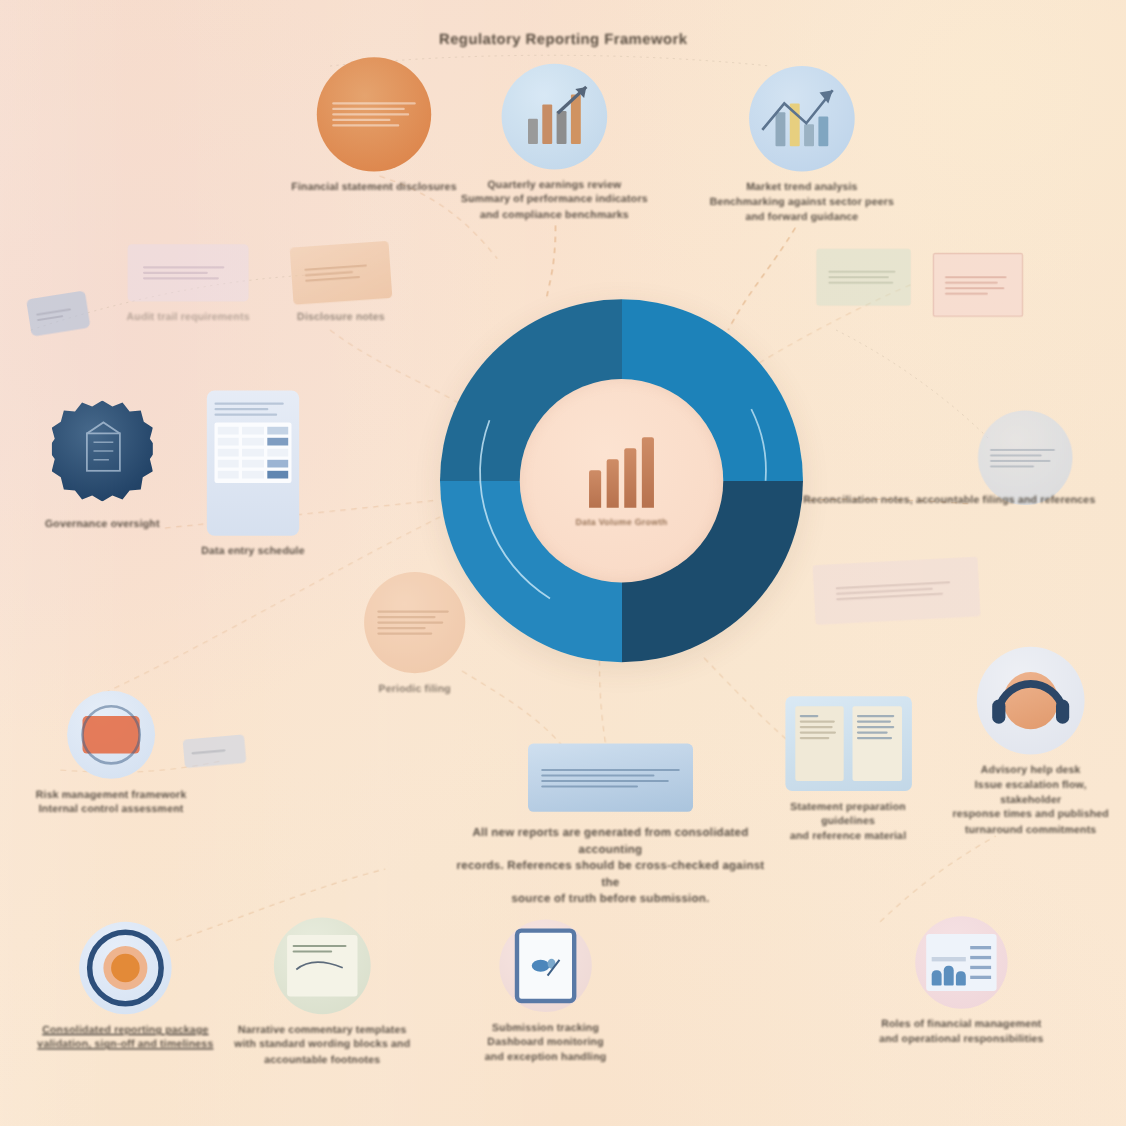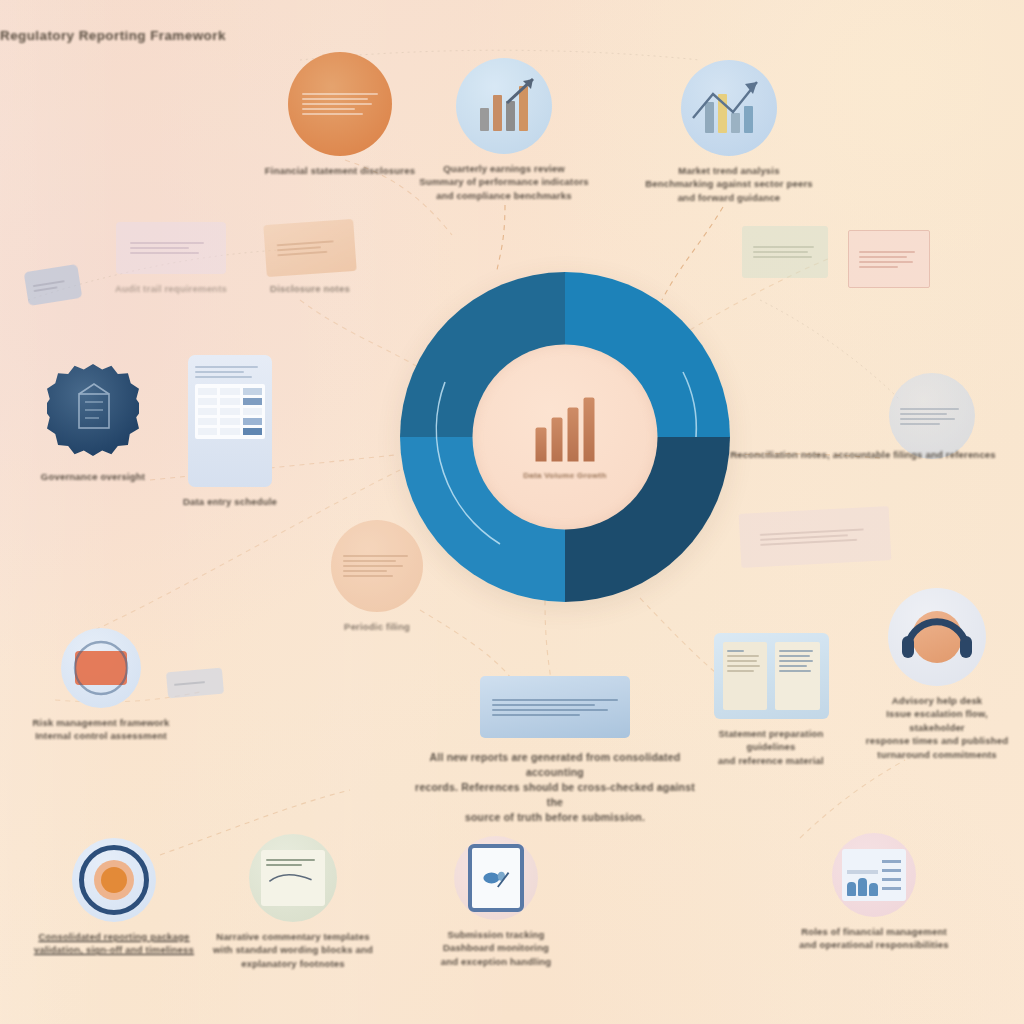--- a/index.html
+++ b/index.html
@@ -25,21 +25,21 @@
       rgba(255,255,255,0.00) 12%,
       rgba(255,255,255,0.06) 34%,
       rgba(255,255,255,0.00) 52%,
       rgba(255,240,220,0.12) 78%,
       rgba(255,255,255,0.00) 100%);
   }
   .soft{filter:blur(0.45px);}
 
   
   #title{
-    position:absolute;left:0;right:0;top:28px;
+    position:absolute;left:0;right:0;top:28px;text-align:center;
     font-size:13.5px;letter-spacing:.4px;color:#4d4336;
     font-weight:600;filter:blur(0.85px);opacity:.92;
   }
 
   
   #links{position:absolute;inset:0;}
 
   
   .node{position:absolute;text-align:center;}
   .badge{
@@ -438,21 +438,21 @@
             <i style="background:#7e8d78;width:90%"></i>
             <i style="background:#7e8d78;width:66%"></i>
           </div>
         <svg viewBox="0 0 64 20" style="width:100%;height:18px">
             <path d="M4,14 C16,4 34,4 54,12" stroke="#5d6b7c" stroke-width="1.8" fill="none"></path>
           </svg>
       </div>
     </div>
     <div class="cap s" style="white-space:pre-line">Narrative commentary templates
 with standard wording blocks and
-explanatory footnotes</div>
+accountable footnotes</div>
   </div>
 
   <div class="node" style="left:418px;top:836px;width:156px;">
     <div class="badge" style="width:84px;height:84px;background:radial-gradient(circle at 40% 30%,#f6e4e1,#eed7d3);">
       <div style="width:48px;height:60px;border:4px solid #5879a8;border-radius:6px;background:#f8fafc;display:flex;align-items:center;justify-content:center;">
         <svg viewBox="0 0 40 40" style="width:36px;height:36px">
             <ellipse cx="15" cy="20" rx="9" ry="6" fill="#4a86bd"></ellipse>
             <ellipse cx="26" cy="18" rx="4" ry="5" fill="#7aa8cd"></ellipse>
             <path d="M22,30 L34,14" stroke="#3c5f87" stroke-width="2" fill="none"></path>
           </svg>

